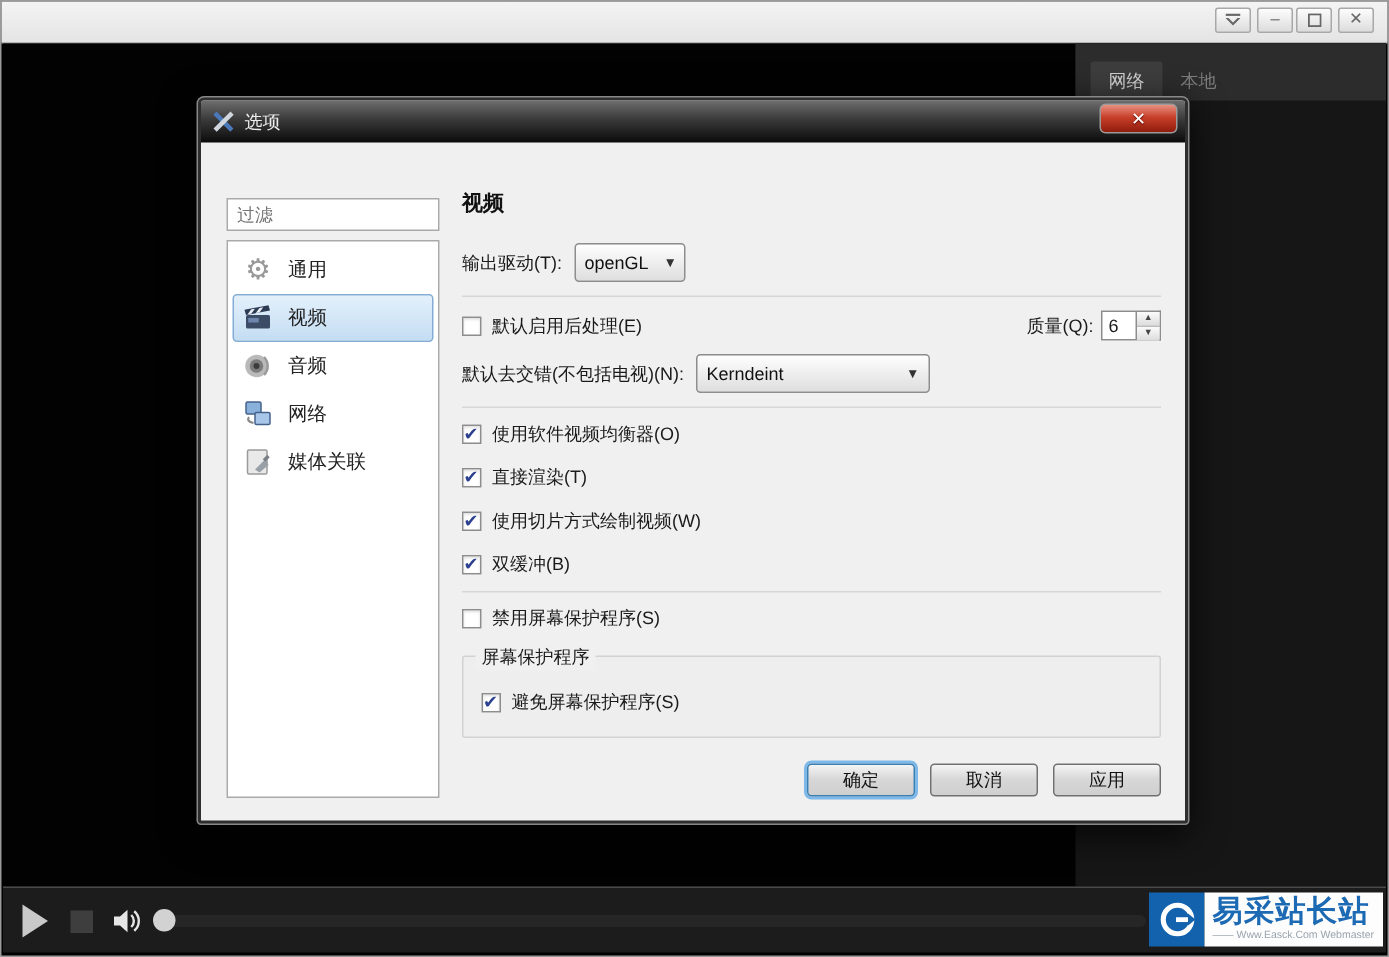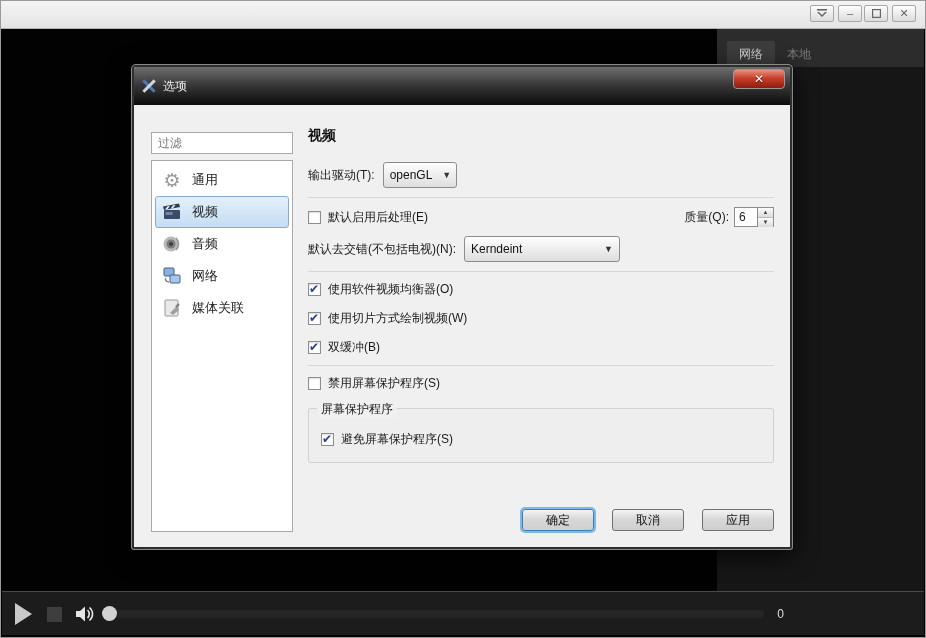--- a/index.html
+++ b/index.html
@@ -20,21 +20,21 @@
   #video-area { position:absolute; left:1px; top:28px; right:1px; bottom:46px; background:#020202; }
   #right-panel { position:absolute; top:0; right:0; width:207px; height:100%; background:#161616; }
   #tabbar { height:38px; background:#2c2c2c; display:flex; align-items:flex-end; padding:0 0 0 10px; }
   .tab { height:26px; padding:5px 12px 0; font-size:12px; color:#7d7d7d; cursor:default; }
   .tab.active { background:#3d3d3d; color:#d2d2d2; border-radius:2px 2px 0 0; }
 
   
   #dialog { position:absolute; left:131px; top:64px; width:660px; height:484px;
     background:#f0f0f0; border:2px solid #2e2e2e; border-radius:4px 4px 2px 2px;
     box-shadow:0 0 0 1px #888, 0 6px 24px rgba(0,0,0,.85); }
-  #dlg-titlebar { position:relative; height:38px; border-radius:2px 2px 0 0;
+  #dlg-titlebar { position:relative; height:28px; border-radius:2px 2px 0 0;
     background:linear-gradient(#6e6e6e, #3a3a3a 45%, #0b0b0b); display:flex;
     align-items:center; padding:0 8px; }
   #dlg-title { color:#eee; font-size:12px; margin-left:7px; }
   #dlg-close { position:absolute; right:5px; top:2px; width:52px; height:20px;
     background:linear-gradient(#e89182,#c8402a 45%,#8f1c0c); border:1px solid #9a9a9a;
     border-radius:4px; color:#fff; font-weight:bold; font-size:12px; text-align:center;
     line-height:18px; text-shadow:0 1px 1px #500; }
 
   #dlg-body { position:absolute; top:26px; left:0; right:0; bottom:0; padding:3px 16px; }
 
@@ -68,21 +68,21 @@
     font-size:12px; padding:2px 4px; margin-left:5px; }
   .spin-btns { width:16px; height:20px; border:1px solid #8d8d8d; border-left:none;
     display:flex; flex-direction:column; }
   .spin-btns span { flex:1; font-size:6px; line-height:9px; text-align:center; color:#444;
     background:linear-gradient(#fbfbfb,#dcdcdc); }
   .spin-btns span:first-child { border-bottom:1px solid #bbb; }
   #group-box { position:relative; border:1px solid #d2d2d2; background:#eeeeee;
     border-radius:2px; margin-top:16px; padding:22px 12px 14px; }
   #group-title { position:absolute; top:-8px; left:8px; background:#f0f0f0;
     padding:0 4px; font-size:12px; color:#1a1a1a; }
-  #btn-row { position:absolute; right:0; bottom:0; display:flex; gap:18px; }
+  #btn-row { position:absolute; right:0; bottom:0; display:flex; gap:10px; }
   .btn { width:72px; height:22px; border:1px solid #707070; border-radius:3px;
     background:linear-gradient(#f4f4f4,#d7d7d7 48%,#cfcfcf); font-size:12px; color:#111;
     text-align:center; line-height:20px; }
   .btn.default { border-color:#3c7fb1; box-shadow:0 0 0 2px #7db8e8; }
 
   
   #controlbar { position:absolute; left:1px; right:1px; bottom:2px; height:44px;
     background:#1c1c1c; border-top:1px solid #4a4a4a; }
   #play-btn { position:absolute; left:13px; top:11px; width:0; height:0;
     border-left:17px solid #c9c9c9; border-top:11px solid transparent;
@@ -238,20 +238,24 @@
         </div>
 
         <div class="sep"></div>
 
         <div class="row" style="margin:5px 0 0">
           <span class="cb checked"></span>
           <span>使用软件视频均衡器(O)</span>
         </div>
         <div class="row" style="margin-top:12px">
           <span class="cb checked"></span>
+          <span>直接渲染(T)</span>
+        </div>
+        <div class="row" style="margin-top:12px">
+          <span class="cb checked"></span>
           <span>使用切片方式绘制视频(W)</span>
         </div>
         <div class="row" style="margin-top:12px">
           <span class="cb checked"></span>
           <span>双缓冲(B)</span>
         </div>
 
         <div class="sep"></div>
 
         <div class="row" style="margin-top:4px">
@@ -283,15 +287,29 @@
       <svg width="22" height="20" viewBox="0 0 22 20">
         <path d="M2 7 L6 7 L11 2.5 L11 17.5 L6 13 L2 13 Z" fill="#e6e6e6"></path>
         <path d="M13.5 6 A 5.5 5.5 0 0 1 13.5 14" stroke="#e6e6e6" stroke-width="1.6" fill="none"></path>
         <path d="M15.5 3.5 A 8.5 8.5 0 0 1 15.5 16.5" stroke="#e6e6e6" stroke-width="1.6" fill="none"></path>
       </svg>
     </div>
     <div id="seek-track"></div>
     <div id="seek-handle"></div>
     <div id="time-label">0</div>
 
+    <div id="watermark">
+      <div id="wm-logo">
+        <svg width="26" height="26" viewBox="0 0 26 26">
+          <circle cx="13" cy="13" r="9.5" fill="none" stroke="#fff" stroke-width="3.4"></circle>
+          <rect x="11" y="11" width="11" height="4" fill="#1262ad"></rect>
+          <rect x="12" y="11.5" width="8" height="3.2" fill="#fff"></rect>
+          <path d="M20 9 L25 13 L20 17 Z" fill="#1262ad"></path>
+        </svg>
+      </div>
+      <div id="wm-textbox">
+        <div id="wm-title">易采站长站</div>
+        <div id="wm-sub">—— Www.Easck.Com Webmaster</div>
+      </div>
+    </div>
   </div>
 
 </div>
 
 </body></html>

